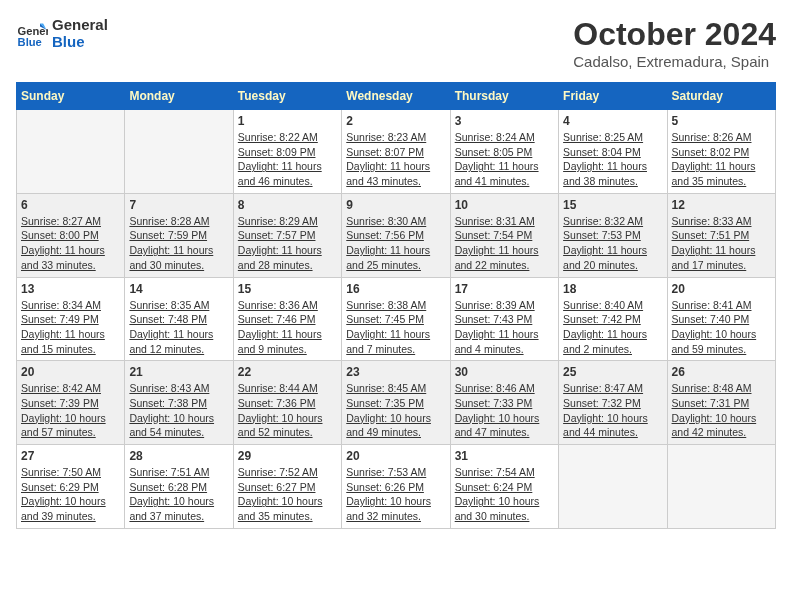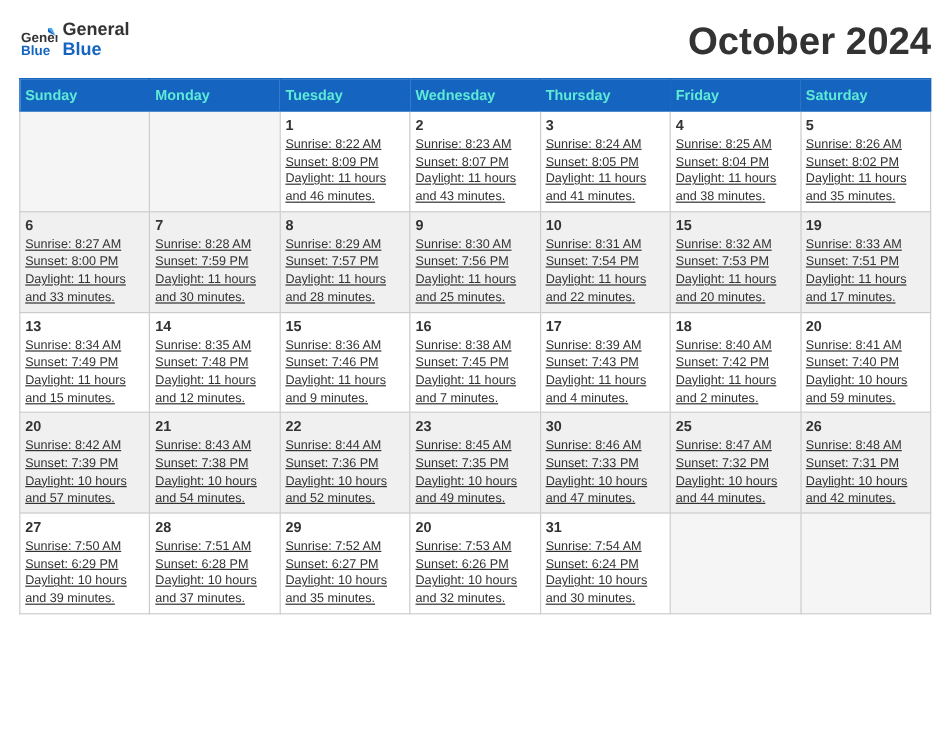--- a/index.html
+++ b/index.html
@@ -36,21 +36,21 @@
       font-size: 15px;
       color: #555;
     }
     table {
       width: 100%;
       border-collapse: collapse;
       font-size: 11px;
     }
     thead tr th {
       background: #1565c0;
-      color: #5eead4;
+      color: #fef9c3;
       padding: 6px 4px;
       text-align: left;
       font-size: 12px;
       font-weight: bold;
       border: 1px solid #1565c0;
     }
     tbody tr td {
       border: 1px solid #ccc;
       vertical-align: top;
       padding: 4px;
@@ -90,20 +90,21 @@
       <polygon points="30,8 38,16 30,12" fill="#1565c0"></polygon>
       <polygon points="30,8 38,16 34,8" fill="#42a5f5"></polygon>
     </svg>
     <div>
       <div style="font-size:15px;font-weight:bold;color:#333;">General</div>
       <div style="font-size:15px;font-weight:bold;color:#1565c0;">Blue</div>
     </div>
   </div>
   <div class="title-block">
     <div class="month-title">October 2024</div>
+    <div class="location">Cadalso, Extremadura, Spain</div>
   </div>
 </div>
 
 <table>
   <thead>
     <tr>
     <th>Sunday</th>
         <th>Monday</th>
         <th>Tuesday</th>
         <th>Wednesday</th>
@@ -156,21 +157,21 @@
         </td>
         <td>
           <span class="day-number">10</span>
           <div class="day-info">Sunrise: 8:31 AM<br>Sunset: 7:54 PM<br>Daylight: 11 hours and 22 minutes.</div>
         </td>
         <td>
           <span class="day-number">15</span>
           <div class="day-info">Sunrise: 8:32 AM<br>Sunset: 7:53 PM<br>Daylight: 11 hours and 20 minutes.</div>
         </td>
         <td>
-          <span class="day-number">19</span>
+          <span class="day-number">12</span>
           <div class="day-info">Sunrise: 8:33 AM<br>Sunset: 7:51 PM<br>Daylight: 11 hours and 17 minutes.</div>
         </td>
       </tr>
       <tr>
         <td>
           <span class="day-number">13</span>
           <div class="day-info">Sunrise: 8:34 AM<br>Sunset: 7:49 PM<br>Daylight: 11 hours and 15 minutes.</div>
         </td>
         <td>
           <span class="day-number">14</span>

